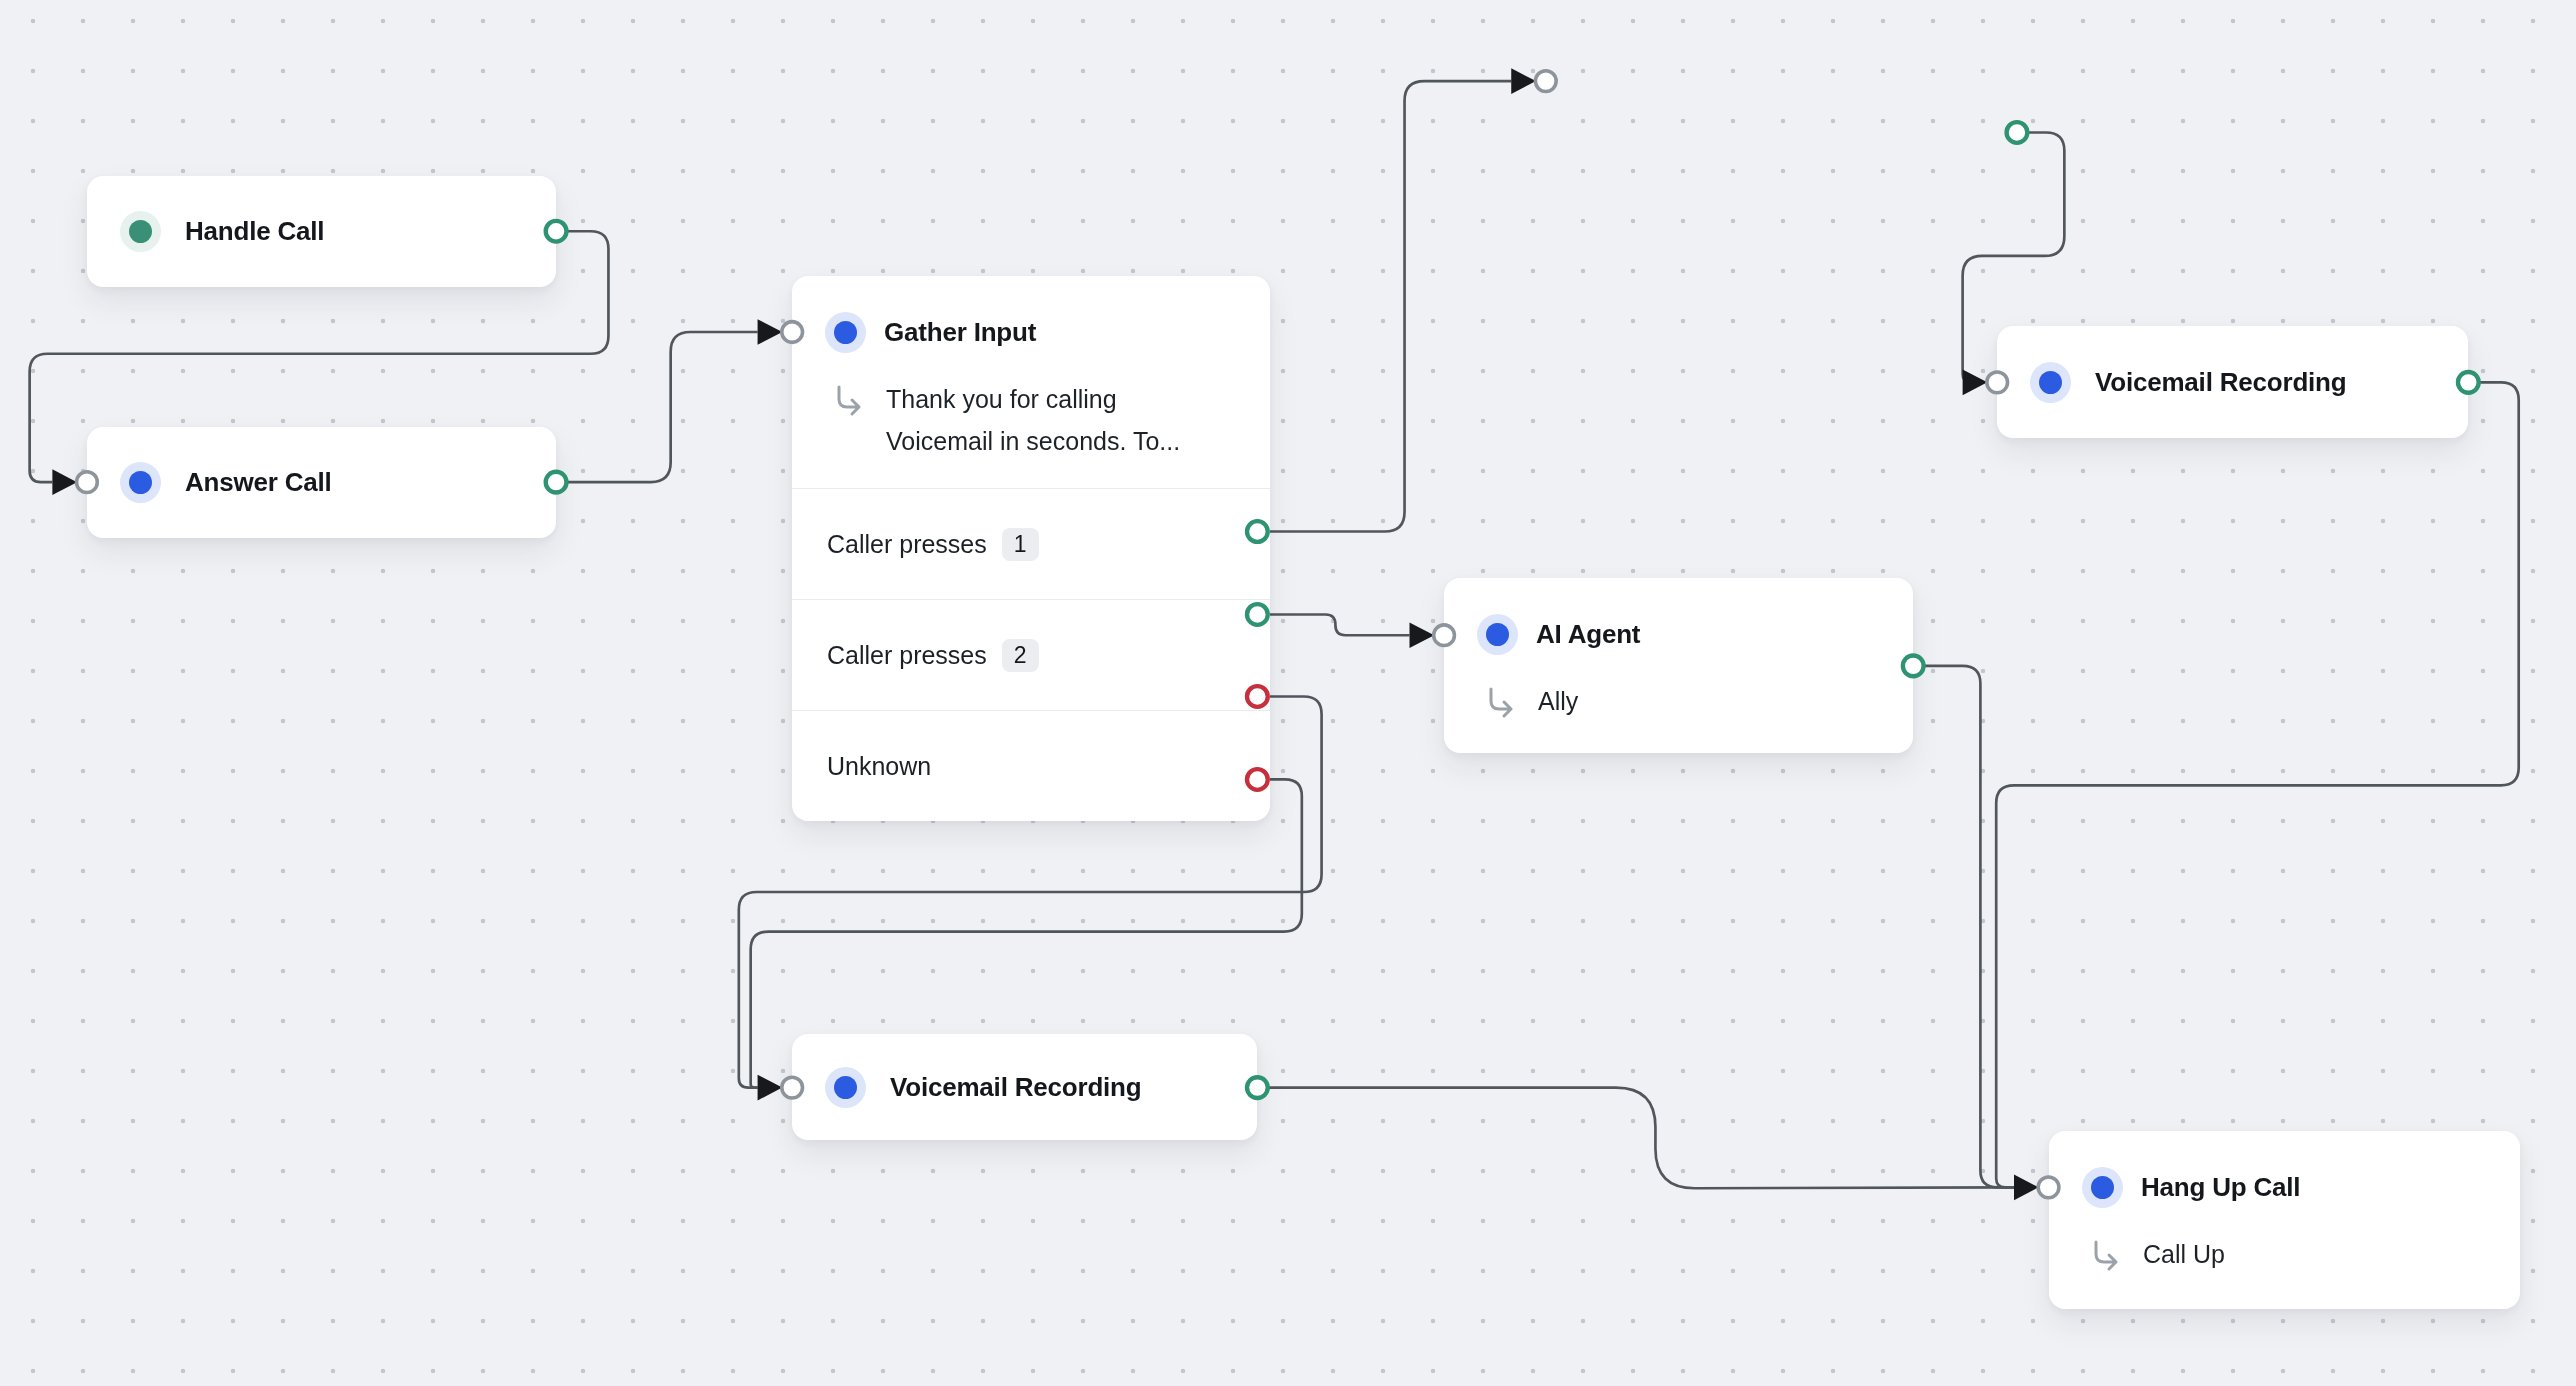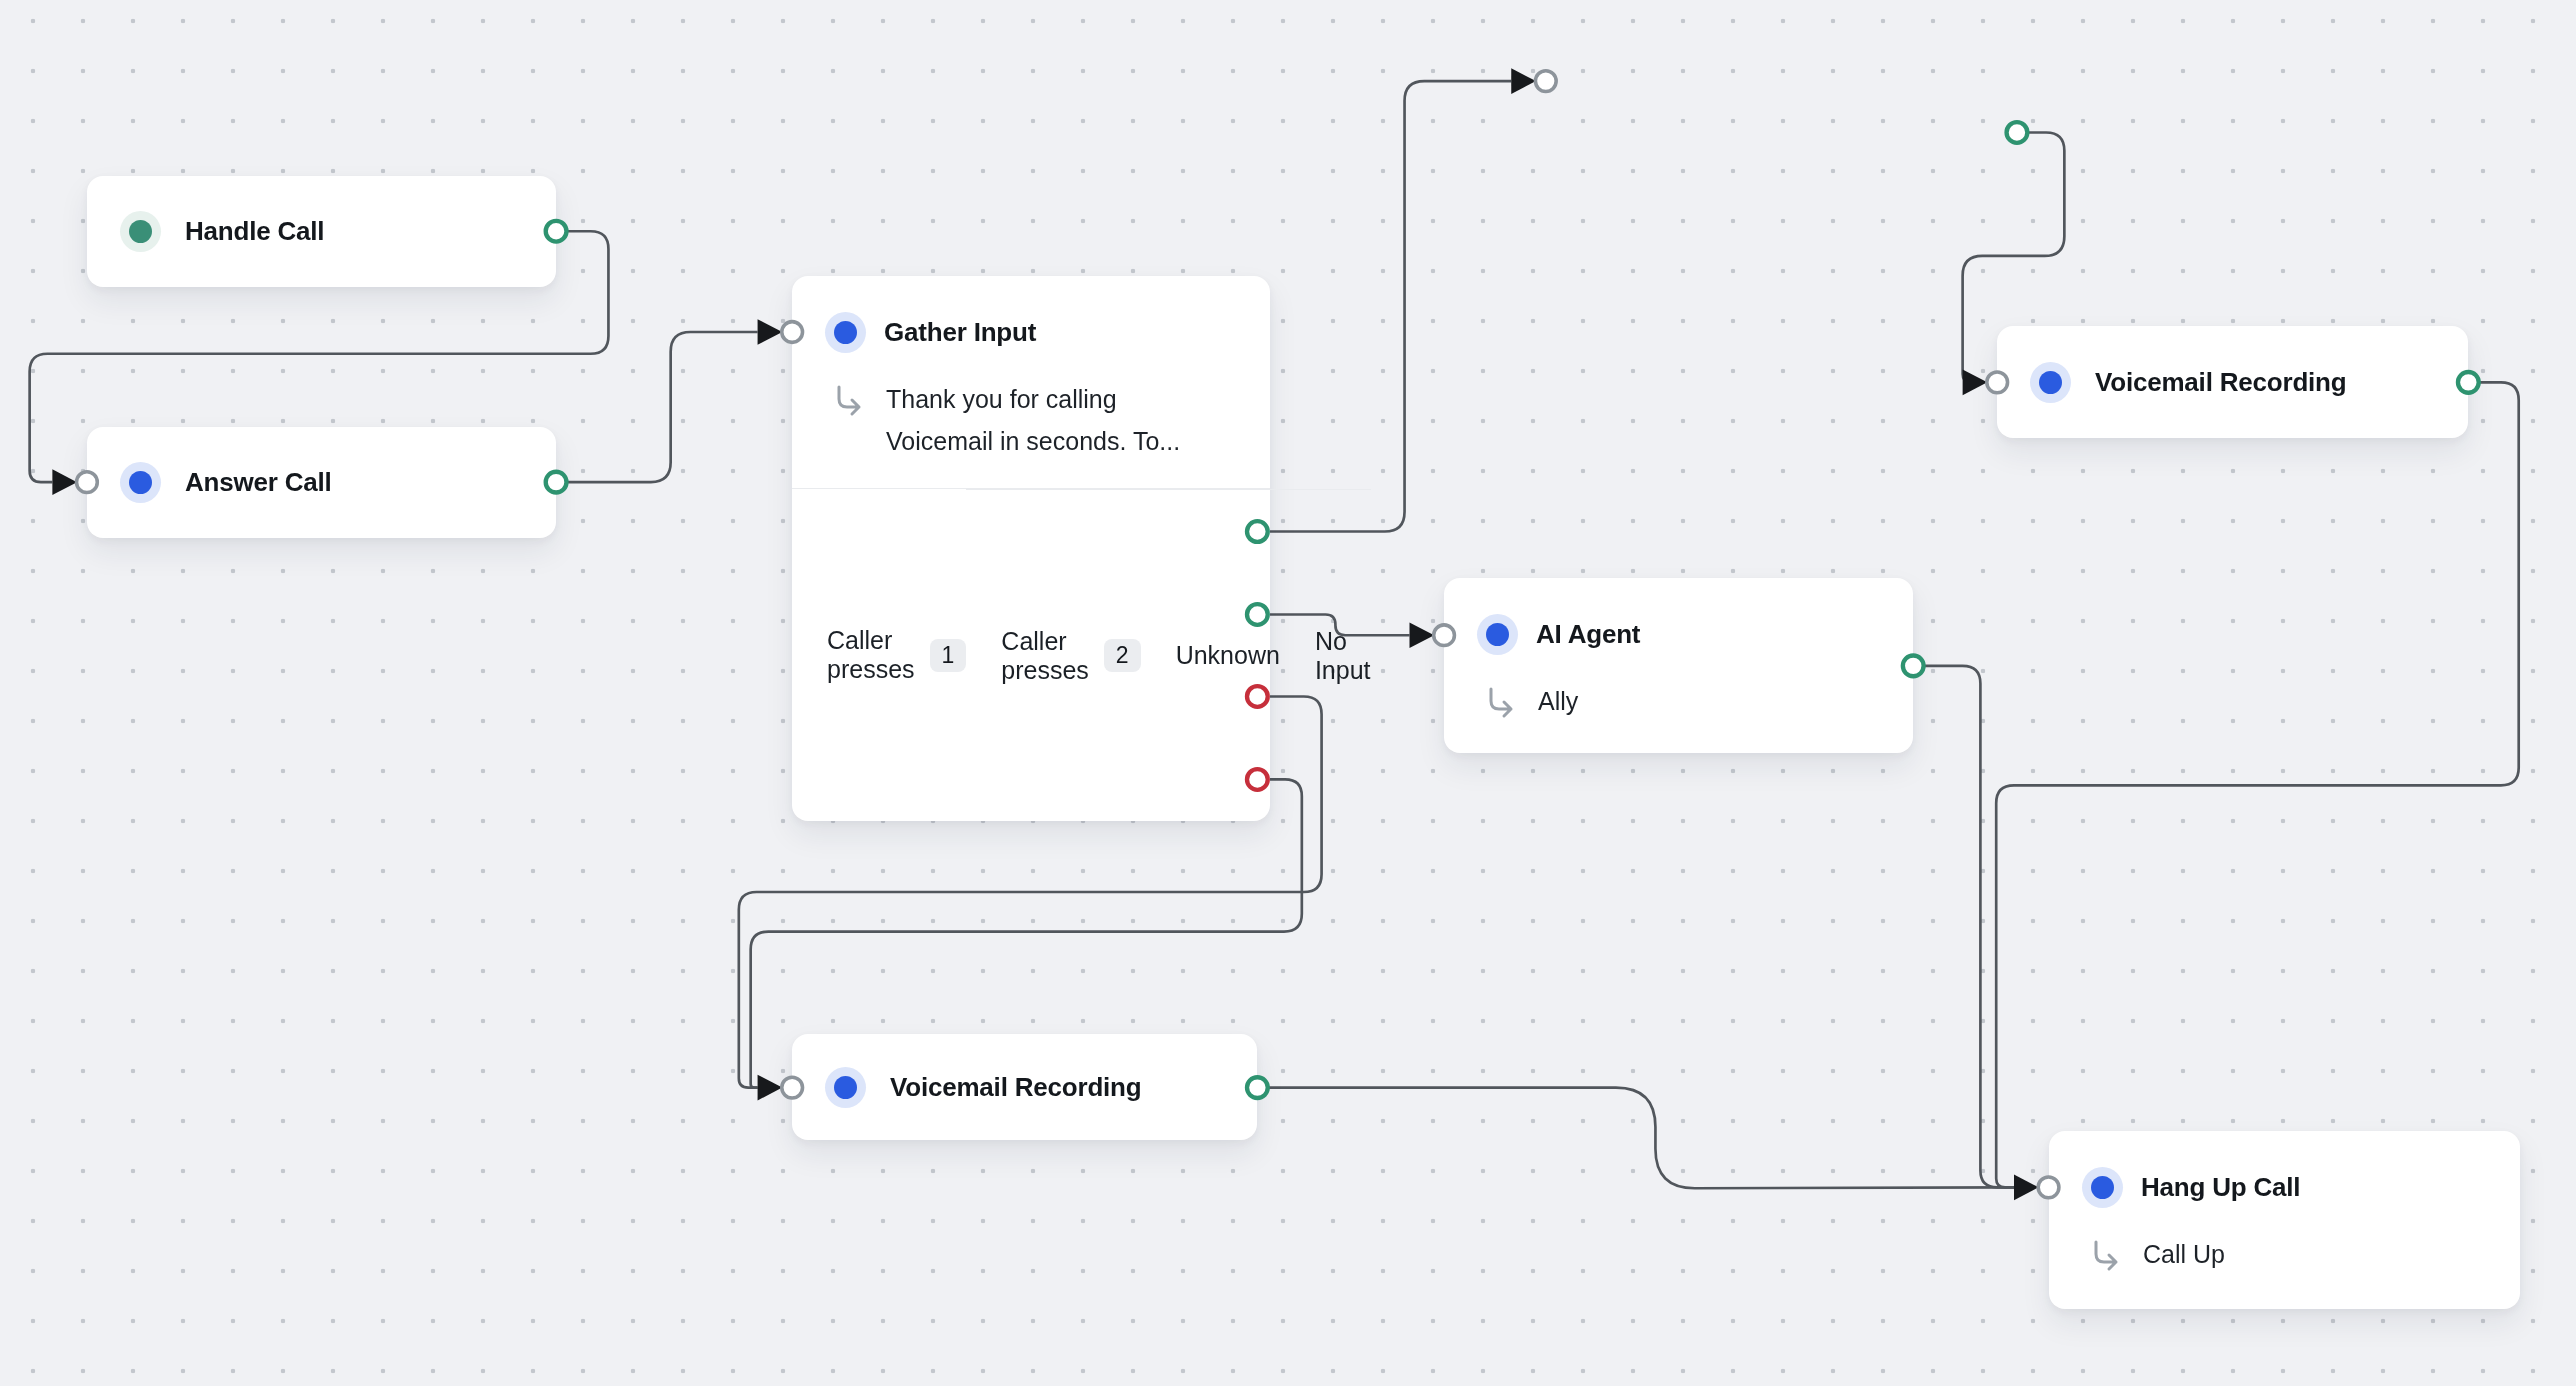--- a/index.html
+++ b/index.html
@@ -47,21 +47,21 @@
     position: absolute; left: 40px; right: 28px; top: 102px;
     display: flex; align-items: flex-start;
   }
   .subtitle-arrow { flex: 0 0 32px; margin-top: 6px; }
   .subtitle-text {
     margin-left: 22px; font-size: 25px; color: #1d2228; line-height: 42px;
     white-space: nowrap;
   }
   .rows {
     position: absolute; left: 0; right: 0; top: 212px; bottom: 0;
-    display: flex; 
+    display: flex; flex-direction: column;
     border-top: 1px solid #e9ebee;
   }
   .row {
     flex: 1 1 0; display: flex; align-items: center; padding-left: 35px;
     box-sizing: border-box;
   }
   .row + .row { border-top: 1px solid #e9ebee; }
   .row-label { font-size: 25px; color: #1b2026; }
   .row-badge {
     margin-left: 15px; padding: 3px 12px; border-radius: 8px;
@@ -121,23 +121,20 @@
           <div class="row">
             <span class="row-label">Caller presses</span>
             <span class="row-badge">1</span>
           </div>
           <div class="row">
             <span class="row-label">Caller presses</span>
             <span class="row-badge">2</span>
           </div>
           <div class="row">
             <span class="row-label">Unknown</span>
-          </div>
-          <div class="row">
-            <span class="row-label">No Input</span>
           </div>
         </div>
       </div>
       <div class="node single" style="left: 1997px; top: 326px; width: 471px; height: 112px;">
         <div class="node-header">
           <span class="icon-halo" style="background: rgb(220, 229, 250);">
             <span class="icon-dot" style="background: rgb(42, 91, 224);"></span>
           </span>
           <span class="node-title">Voicemail Recording</span>
         </div>

